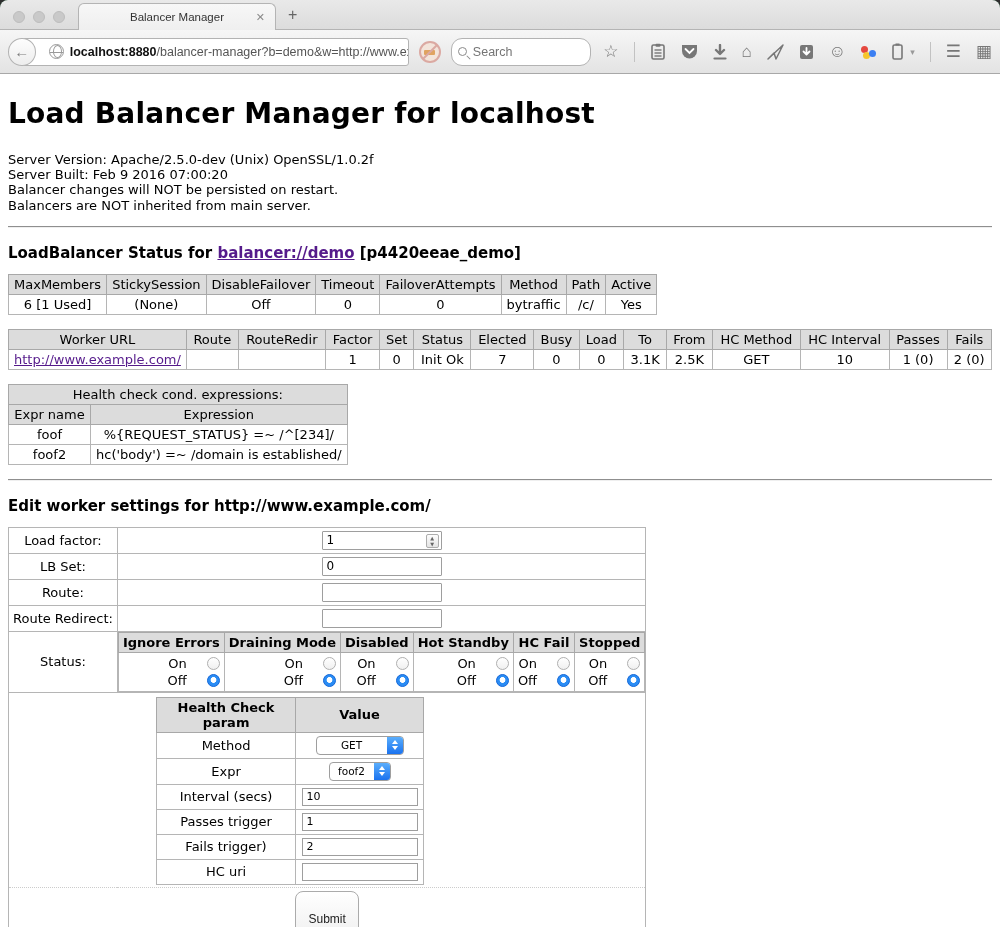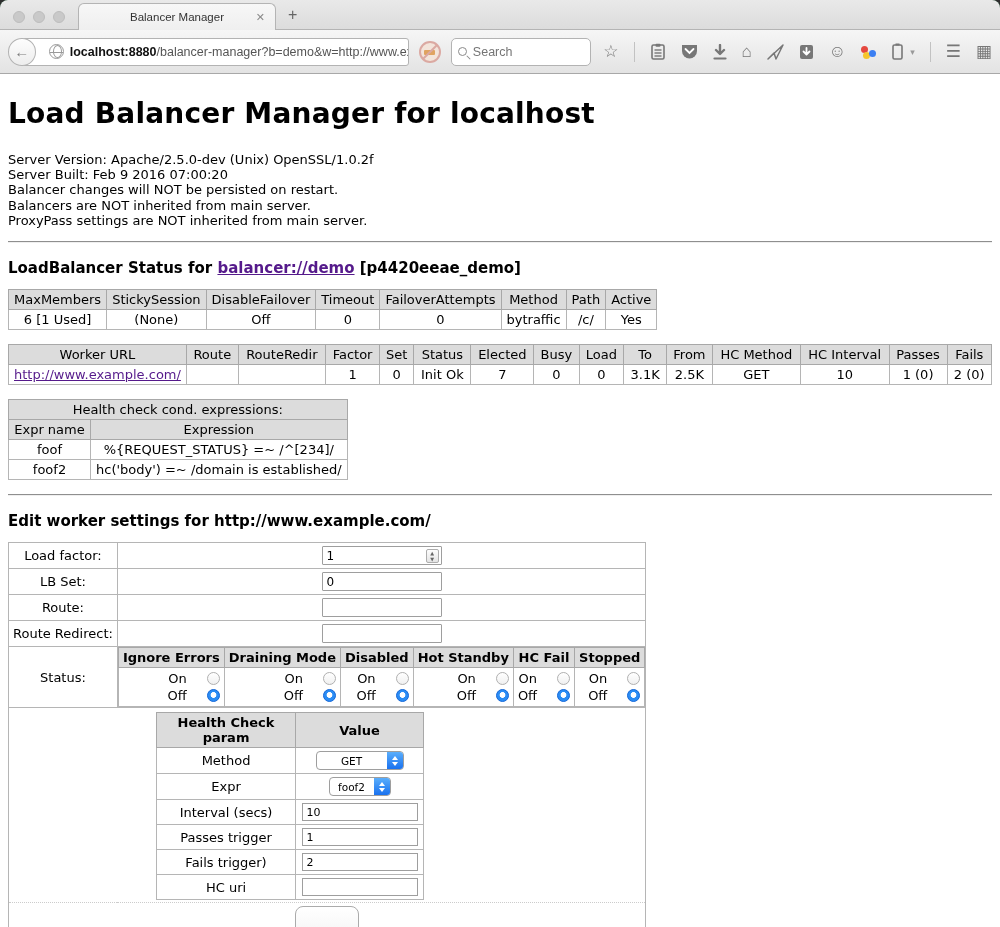--- a/index.html
+++ b/index.html
@@ -44,21 +44,21 @@
   .urltext { font-size:12.5px; color:#555; white-space:nowrap; flex:1; }
   .urltext b { color:#111; font-weight:bold; }
   .urlsep { width:1px; height:18px; background:#d0d0d0; margin:0 6px; }
   .blockicon { width:22px; height:22px; border-radius:50%; margin:0 10px;
                border:2px solid #dba9a2; background:#f3e4da; position:relative; }
   .blockicon:before { content:""; position:absolute; left:3px; top:7px; width:11px;
                       height:5px; background:#e0a360; border-radius:1px; }
   .blockicon:after { content:""; position:absolute; left:-1px; top:8px; width:20px;
                      border-top:2px solid #dba9a2; transform:rotate(-45deg); }
   .searchbar { height:28px; width:142px; background:#fff; border:1px solid #b3b3b3;
-               border-radius:5px; display:flex; align-items:center; padding:0 6px; }
+               border-radius:11px; display:flex; align-items:center; padding:0 6px; }
   .mag { width:9px; height:9px; border:1.5px solid #8a8a8a; border-radius:50%;
          position:relative; flex:0 0 auto; margin-right:6px; }
   .mag:after { content:""; position:absolute; width:5px; border-top:1.5px solid #8a8a8a;
                transform:rotate(45deg); left:7px; top:9px; }
   .searchbar input { border:none; outline:none; font-size:12.5px; width:100px;
                      color:#333; background:transparent;
                      font-family:"Liberation Sans", sans-serif; }
   .chromeicons { display:flex; align-items:center; margin-left:12px; gap:15px;
                  color:#777; }
   .chromeicons .ci { font-size:17px; line-height:1; }
@@ -230,21 +230,20 @@
 
   <div class="content">
 
     <h1 class="pagetitle">Load Balancer Manager for localhost</h1>
 
     <div class="info">
       <div>Server Version: Apache/2.5.0-dev (Unix) OpenSSL/1.0.2f</div>
       <div>Server Built: Feb 9 2016 07:00:20</div>
       <div>Balancer changes will NOT be persisted on restart.</div>
       <div>Balancers are NOT inherited from main server.</div>
-      <div>ProxyPass settings are NOT inherited from main server.</div>
     </div>
 
     <hr>
 
     <h3 class="sect"><span>LoadBalancer Status for </span><a href="#" class="visited">balancer://demo</a><span> [p4420eeae_demo]</span></h3>
 
     <table class="data">
       <tbody>
           <tr>
         <th>MaxMembers</th>

